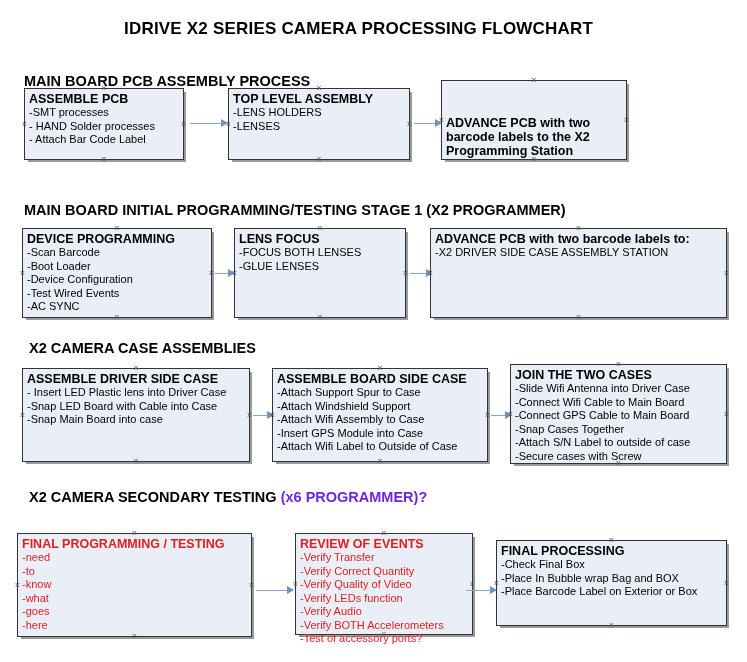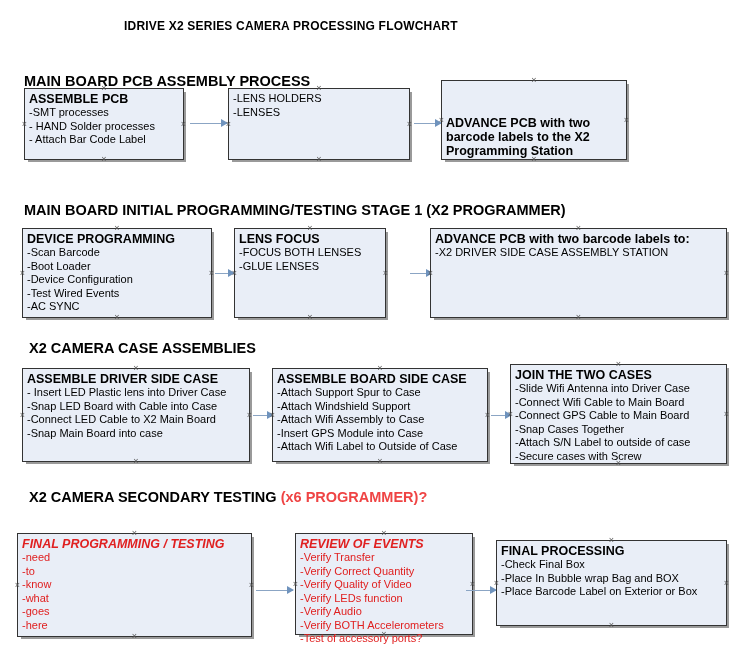--- a/index.html
+++ b/index.html
@@ -10,50 +10,50 @@
     position:relative;
     overflow:hidden;
     color:#000;
     -webkit-font-smoothing:antialiased;
   }
   #canvas{position:absolute;left:0;top:0;width:747px;height:662px;}
 
   
   .doc-title{
     position:absolute;
-    font-size:12px;font-weight:bold;letter-spacing:.2px;
+    font-size:17px;font-weight:bold;letter-spacing:.2px;
     white-space:nowrap;
   }
   .section-title{
     position:absolute;
     font-size:14.5px;font-weight:bold;letter-spacing:0px;
     white-space:nowrap;
   }
-  .section-title .accent{color:#ef4444;}
+  .section-title .accent{color:#6d28d9;}
 
   
   .fbox{
     position:absolute;
     background:#e9eef7;
     border:1px solid #333;
     box-shadow:3px 3px 0 -1px #9a9a9a;
     box-sizing:border-box;
     padding:3px 3px 2px 4px;
     overflow:visible;
   }
   .fbox .bx-title{
     font-size:12.5px;font-weight:bold;line-height:14px;
     white-space:nowrap;
   }
   .fbox .bx-title.wrapt{white-space:normal;margin-top:32px;}
   .fbox ul{list-style:none;margin:0;padding:0;}
   .fbox li{
     font-size:11px;line-height:13.5px;white-space:nowrap;
   }
-  .fbox.red .bx-title{color:#e02020;font-style:italic;}
+  .fbox.red .bx-title{color:#e02020;}
   .fbox.red li{color:#e02020;}
 
   
   .hnd{
     position:absolute;width:7px;height:7px;pointer-events:none;
     color:#555;font-size:9px;line-height:7px;text-align:center;
     font-family:"Liberation Sans", sans-serif;
   }
   .hnd.t{left:50%;top:-4px;margin-left:-3.5px;}
   .hnd.b{left:50%;bottom:-4px;margin-left:-3.5px;}
@@ -98,20 +98,21 @@
     <span class="hnd l"></span>
     <span class="hnd r"></span>
   </div>
 
   <div class="conn" style="left:190px;top:119px;width:37px;">
     <span class="line"></span>
     <span class="head"></span>
   </div>
 
   <div class="fbox" id="b-0-1" style="left:228px;top:88px;width:182px;height:72px;">
+    <div class="bx-title">TOP LEVEL ASSEMBLY</div>
     <ul>
       <li>-LENS HOLDERS</li>
       <li>-LENSES</li>
     </ul>
     <span class="hnd t"></span>
     <span class="hnd b"></span>
     <span class="hnd l"></span>
     <span class="hnd r"></span>
   </div>
 
@@ -145,21 +146,21 @@
     <span class="hnd b"></span>
     <span class="hnd l"></span>
     <span class="hnd r"></span>
   </div>
 
   <div class="conn" style="left:215px;top:269px;width:19px;">
     <span class="line"></span>
     <span class="head"></span>
   </div>
 
-  <div class="fbox" id="b-1-1" style="left:234px;top:228px;width:152px;height:90px;">
+  <div class="fbox" id="b-1-1" style="left:234px;top:228px;width:172px;height:90px;">
     <div class="bx-title">LENS FOCUS</div>
     <ul>
       <li>-FOCUS BOTH LENSES</li>
       <li>-GLUE LENSES</li>
     </ul>
     <span class="hnd t"></span>
     <span class="hnd b"></span>
     <span class="hnd l"></span>
     <span class="hnd r"></span>
   </div>
@@ -182,21 +183,20 @@
 
   <div class="section-title" style="left:29px;top:340px;text-align:right;">
     <span>X2 CAMERA CASE ASSEMBLIES</span>
   </div>
 
   <div class="fbox" id="b-2-0" style="left:22px;top:368px;width:228px;height:94px;">
     <div class="bx-title">ASSEMBLE DRIVER SIDE CASE</div>
     <ul>
       <li>- Insert LED Plastic lens into Driver Case</li>
       <li>-Snap LED Board with Cable into Case</li>
-      <li>-Connect LED Cable to X2 Main Board</li>
       <li>-Snap Main Board into case</li>
     </ul>
     <span class="hnd t"></span>
     <span class="hnd b"></span>
     <span class="hnd l"></span>
     <span class="hnd r"></span>
   </div>
 
   <div class="conn" style="left:253px;top:411px;width:20px;">
     <span class="line"></span>

